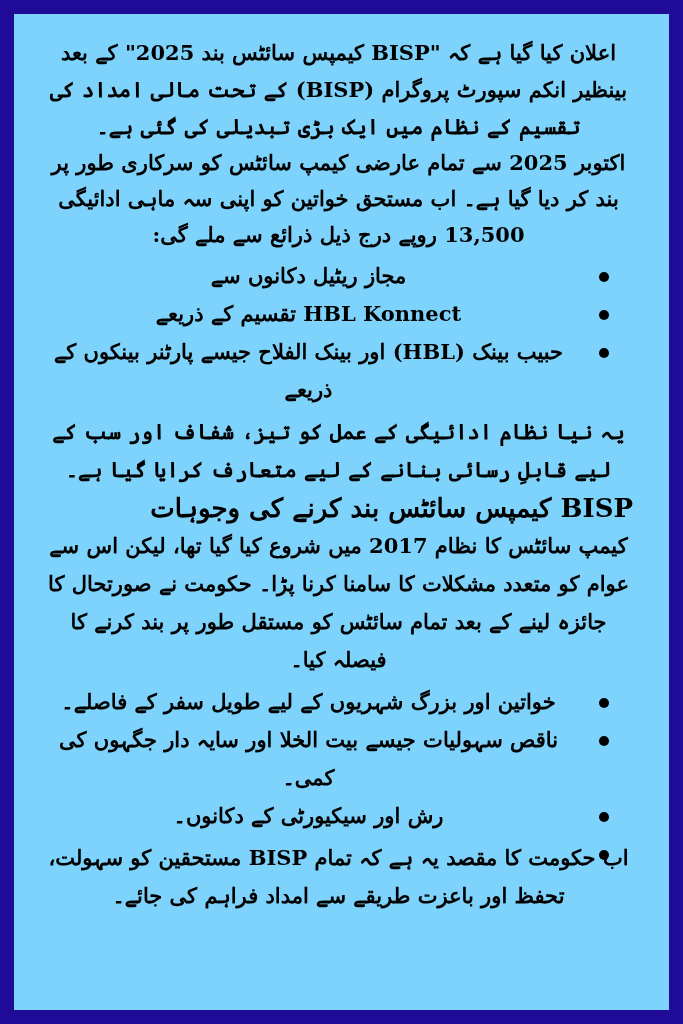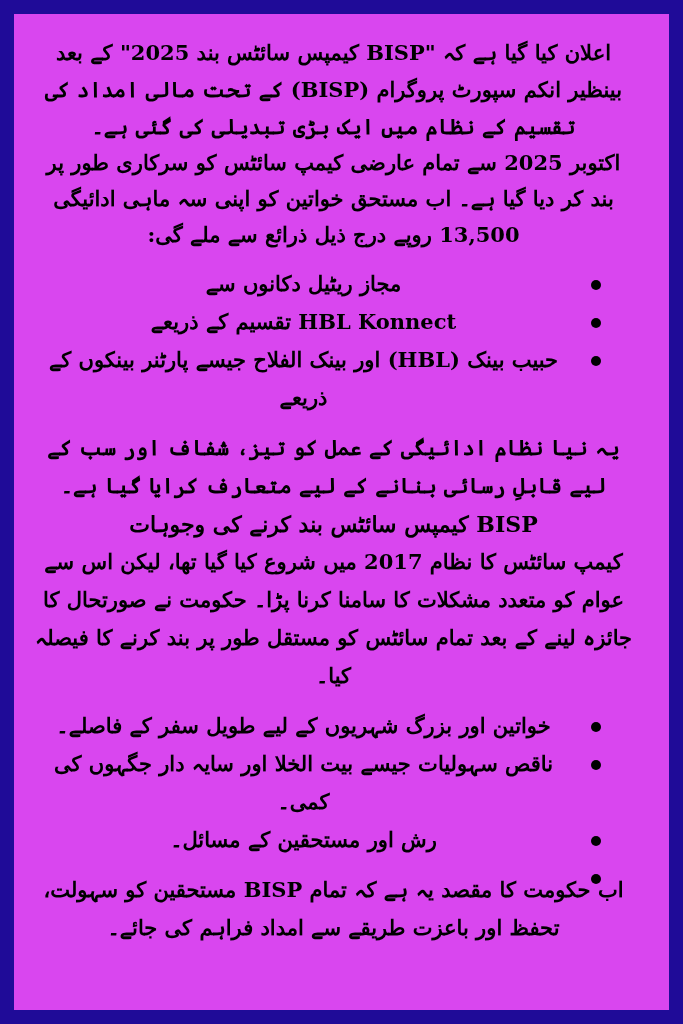--- a/index.html
+++ b/index.html
@@ -12,44 +12,44 @@
       background: #1f0b98;
       position: relative;
       overflow: hidden;
     }
     .panel {
       position: absolute;
       left: 14px;
       top: 14px;
       width: 655px;
       height: 996px;
-      background: #d946ef;
+      background: #7dd3fc;
       box-sizing: border-box;
-      padding: 20px 36px 0 20px;
+      padding: 20px 36px 0 30px;
       direction: rtl;
       font-family: "DejaVu Serif", "Liberation Serif", serif;
       color: #000000;
     }
     .para {
       text-align: center;
       font-size: 21px;
       line-height: 36px;
       margin: 0;
       font-weight: bold;
     }
     .heading {
-      text-align: center;
-      font-size: 22px;
+      text-align: right;
+      font-size: 26px;
       line-height: 38px;
       margin: 0;
       font-weight: bold;
     }
     ul.bullets {
       list-style: none;
-      margin: 12px;
+      margin: 4px;
       padding: 0;
     }
     ul.bullets li {
       position: relative;
       text-align: center;
       font-size: 21px;
       line-height: 38px;
       font-weight: bold;
       padding-right: 60px;
     }
@@ -98,21 +98,21 @@
     <li>
       <span class="dot"></span>
       <span>خواتین اور بزرگ شہریوں کے لیے طویل سفر کے فاصلے۔</span>
     </li>
     <li>
       <span class="dot"></span>
       <span>ناقص سہولیات جیسے بیت الخلا اور سایہ دار جگہوں کی کمی۔</span>
     </li>
     <li>
       <span class="dot"></span>
-      <span>رش اور مستحقین کے مسائل۔</span>
+      <span>رش اور سیکیورٹی کے دکانوں۔</span>
     </li>
     <li>
       <span class="dot"></span>
     </li>
   </ul>
 
   <p class="para" style="line-height:38px;">اب حکومت کا مقصد یہ ہے کہ تمام BISP مستحقین کو سہولت، تحفظ اور باعزت طریقے سے امداد فراہم کی جائے۔</p>
 
 </div>
 

